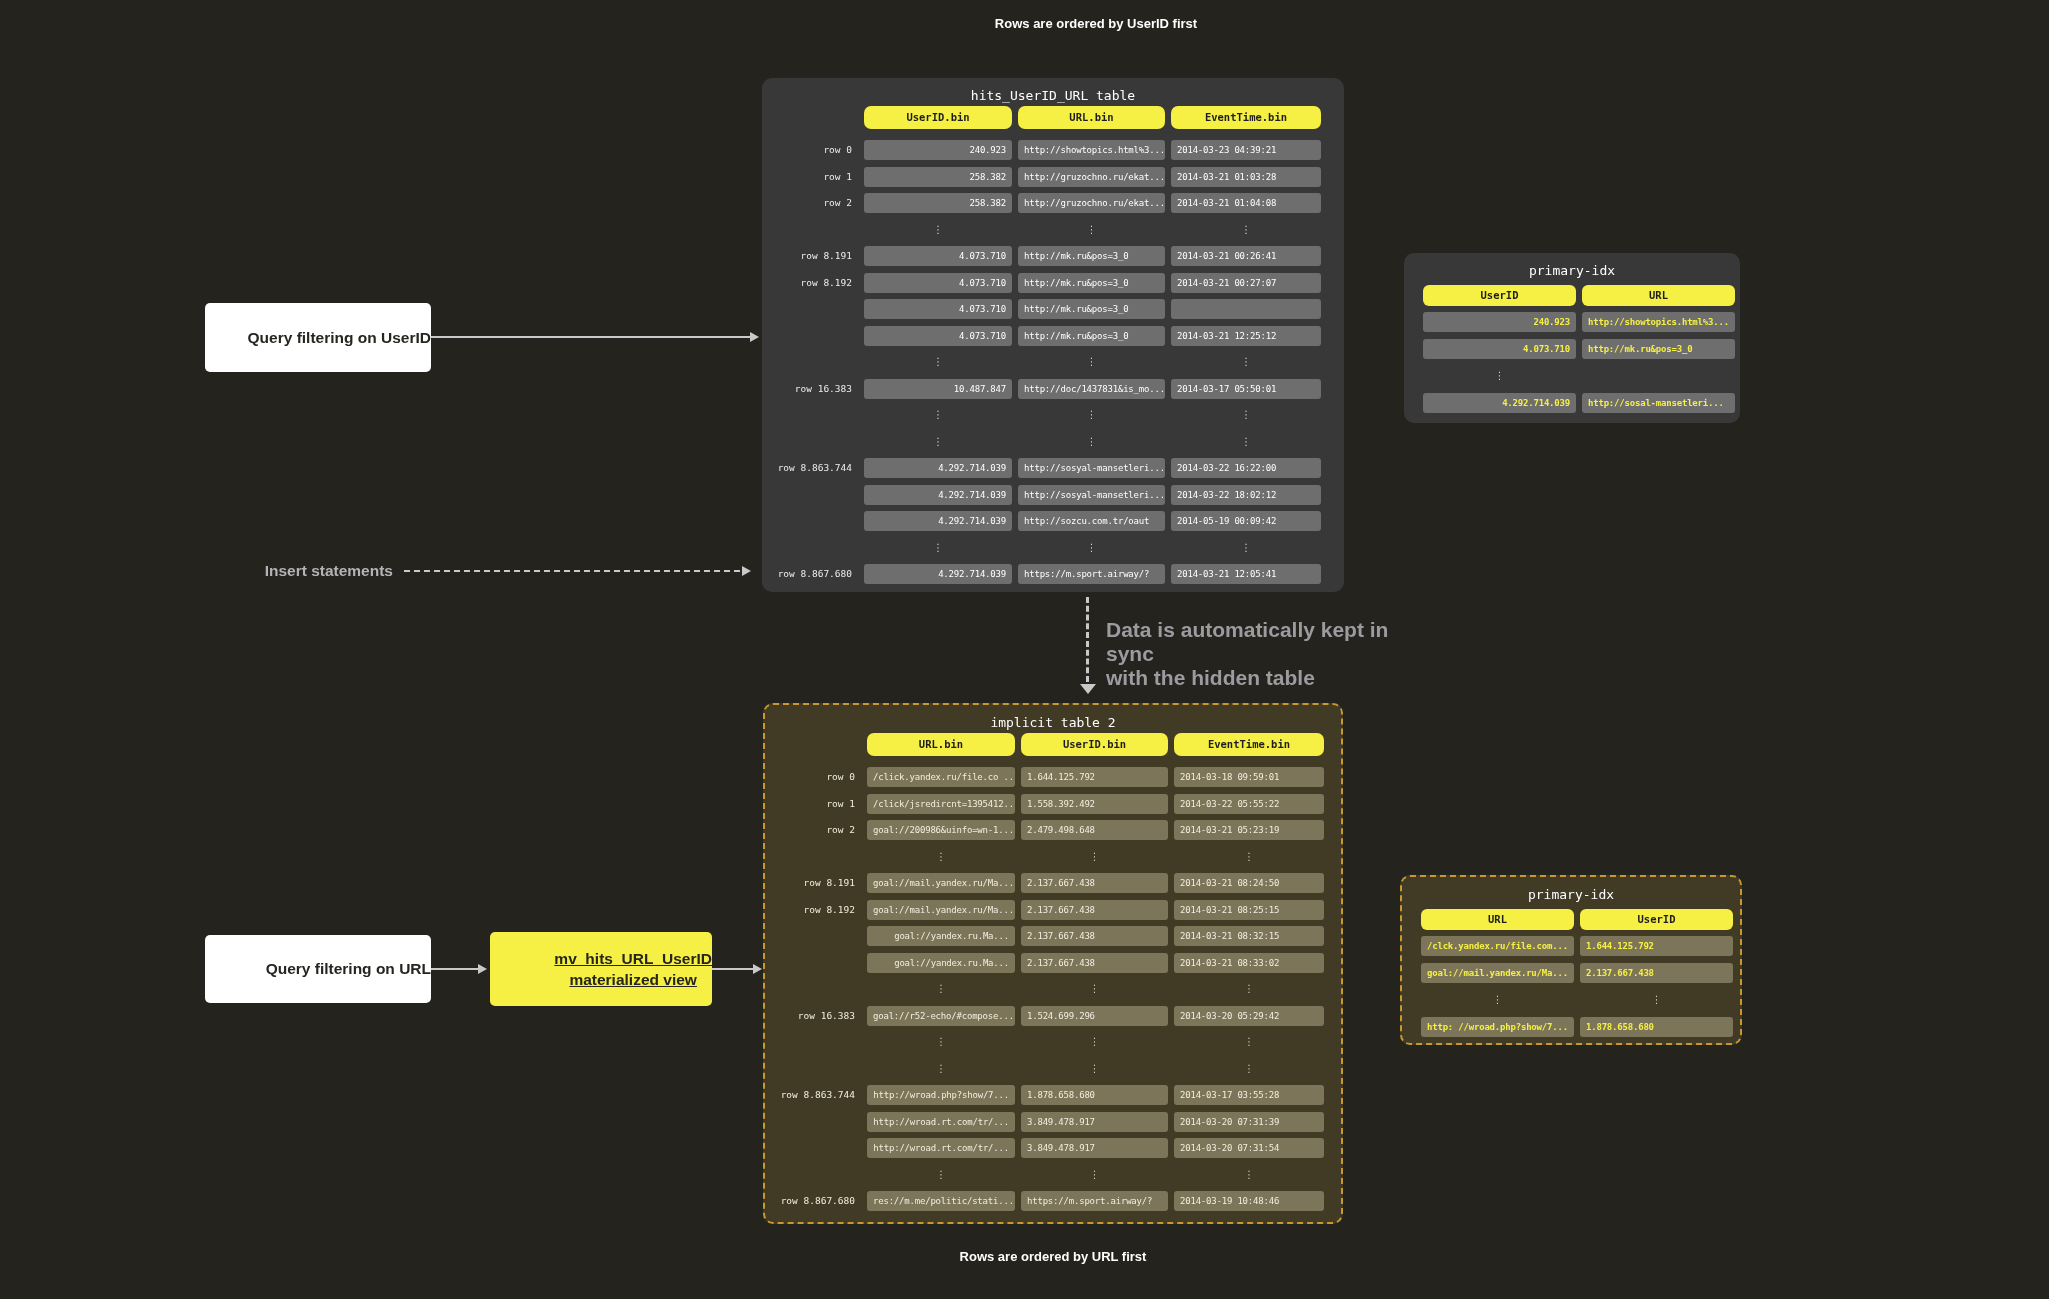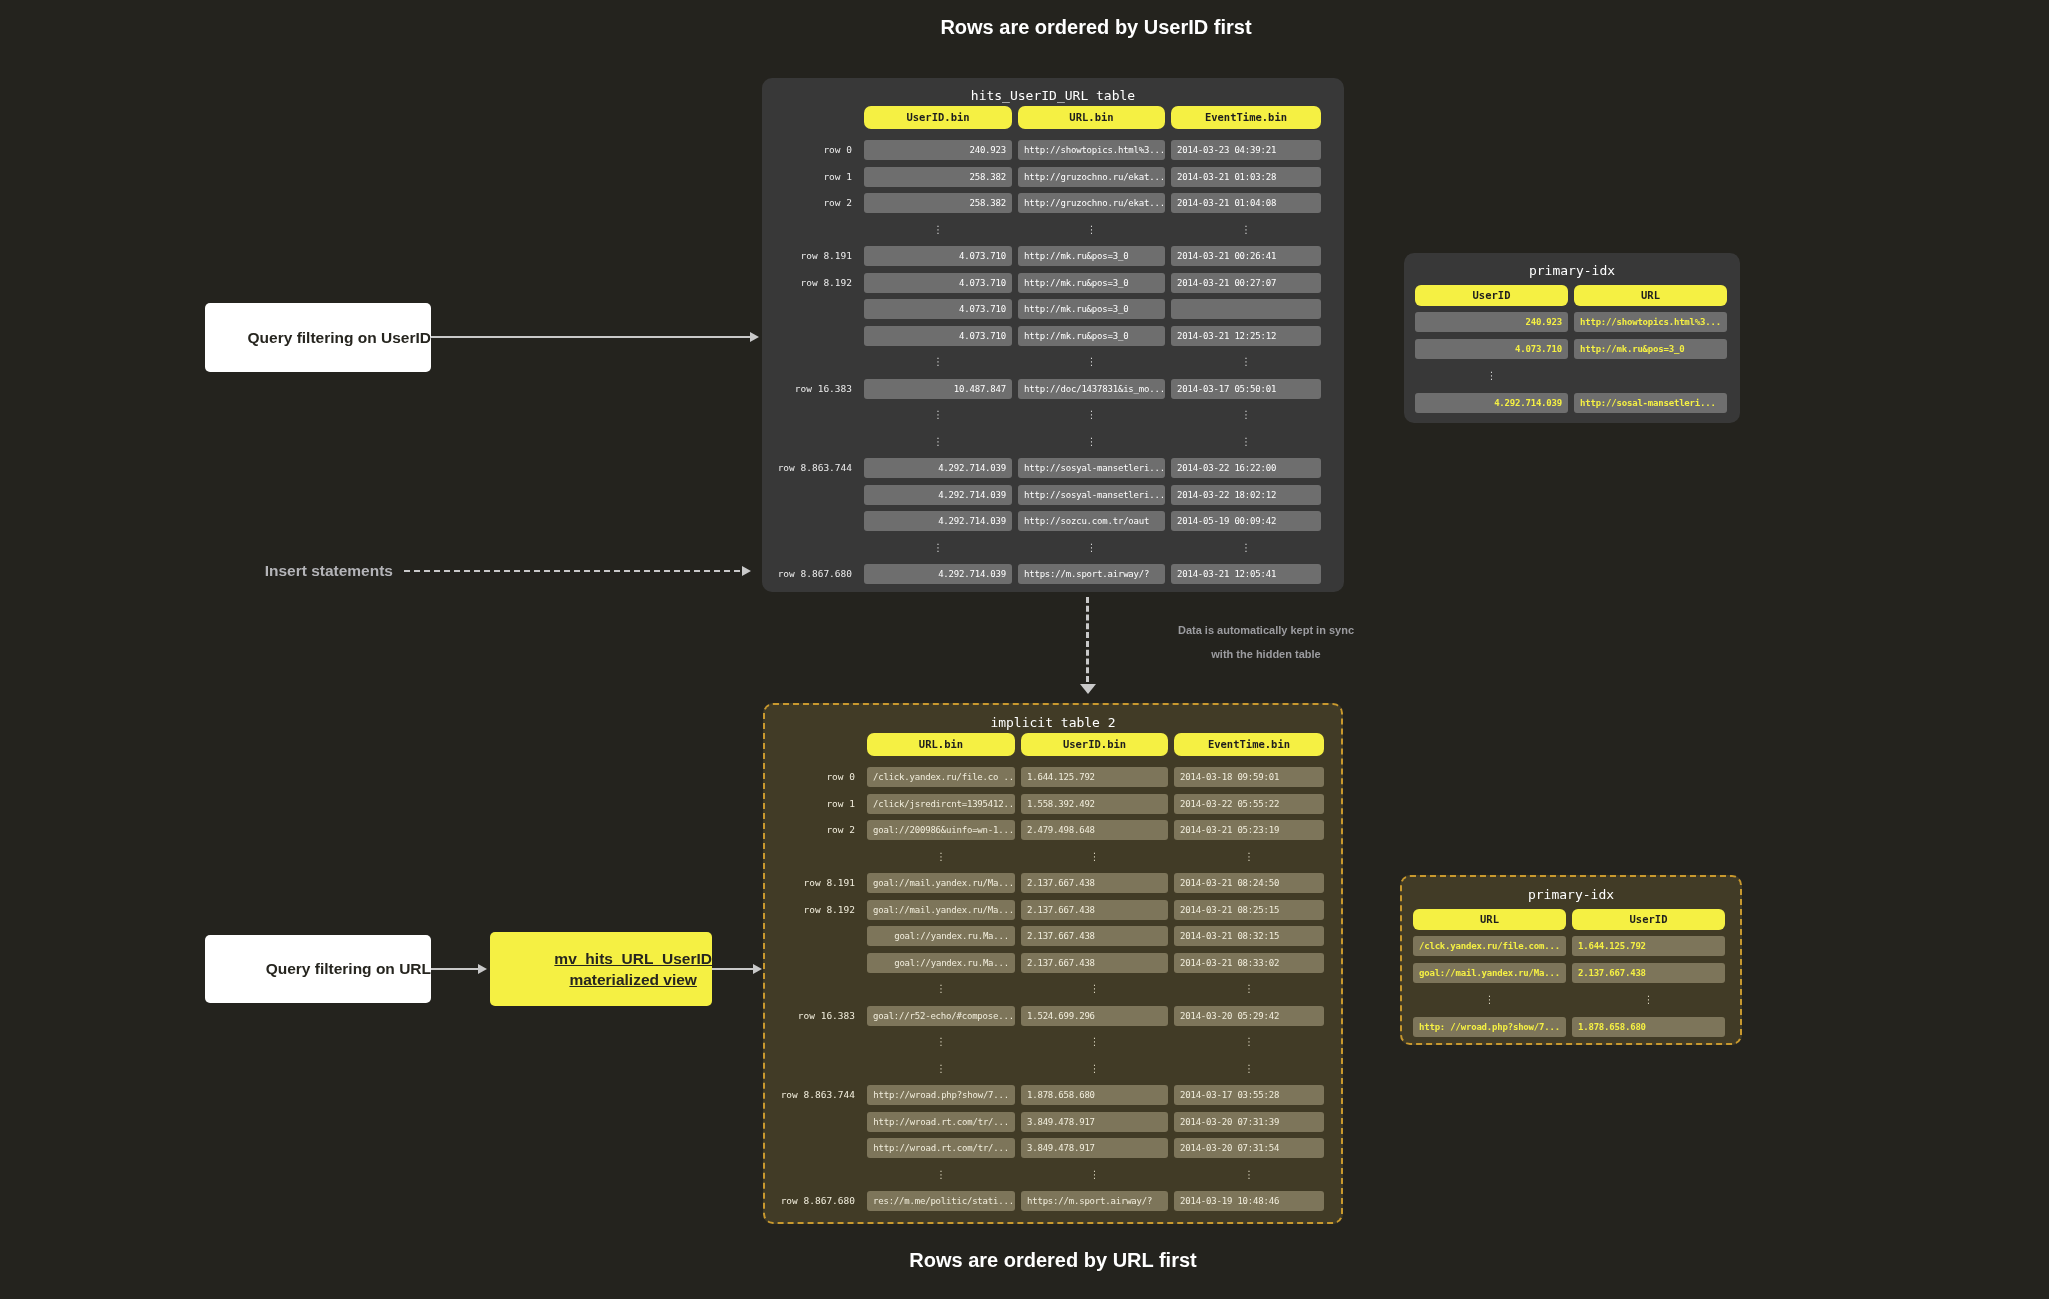--- a/index.html
+++ b/index.html
@@ -4,37 +4,37 @@
 <style>
   html,body{margin:0;padding:0;}
   body{
     width:2049px;height:1299px;position:relative;overflow:hidden;
     background:var(--background);
     font-family:"DejaVu Sans Mono", monospace;
   }
   
   .caption{
     position:absolute;text-align:center;color:#fff;
-    font-family:"Liberation Sans", sans-serif;font-weight:bold;font-size:20px;
+    font-family:"Liberation Sans", sans-serif;font-weight:bold;font-size:13px;
   }
   .ann-box{
     position:absolute;background:#fff;border-radius:5px;
     display:flex;align-items:center;justify-content:flex-end;text-align:center;
     font-family:"Liberation Sans", sans-serif;font-weight:bold;font-size:15.5px;
     color:var(--box-text-dark);
   }
   .ann-box.yellow{background:var(--accent-yellow);text-decoration:underline;}
   .ann-box .two-line{line-height:21px;}
   .gray-label{
     position:absolute;font-family:"Liberation Sans", sans-serif;font-weight:bold;
     font-size:15.5px;color:var(--annotation-gray);
   }
   .sync-note{
     position:absolute;font-family:"Liberation Sans", sans-serif;font-weight:bold;
-    font-size:11px;line-height:24px;color:var(--sync-gray);text-align:center;
+    font-size:21px;line-height:24px;color:var(--sync-gray);
   }
   
   .hline{position:absolute;height:0;border-top:2px solid var(--arrow-gray);}
   .hline.dashed{border-top-style:dashed;}
   .vline{position:absolute;width:0;border-left:3px dashed var(--arrow-gray);}
   .head-right{
     position:absolute;width:0;height:0;
     border-left:9px solid var(--arrow-gray);
     border-top:5px solid transparent;border-bottom:5px solid transparent;
   }
@@ -43,21 +43,21 @@
     border-top:10px solid var(--arrow-gray);
     border-left:8px solid transparent;border-right:8px solid transparent;
   }
   
   .tbl{position:absolute;box-sizing:border-box;}
   .tbl.dark{background:var(--panel-dark);border-radius:10px;}
   .tbl.olive{background:var(--panel-olive);border-radius:10px;border:2px dashed var(--olive-border);}
   .tbl-title{text-align:center;font-size:13px;color:#fff;margin-top:11px;line-height:13px;}
   .hdr-row,.data-row{display:grid;column-gap:6px;}
   .main .hdr-row,.main .data-row{grid-template-columns:88px 148px 147px 150px;padding:0 43px 0 8px;}
-  .idx  .hdr-row,.idx  .data-row{grid-template-columns:153px 153px;padding:0 11px;}
+  .idx  .hdr-row,.idx  .data-row{grid-template-columns:153px 153px;padding:0 11px;margin-left:8px;}
   .hdr-row{margin-top:4px;}
   .idx .hdr-row{margin-top:8px;}
   .hdr-cell{
     background:var(--accent-yellow);border-radius:7px;height:23px;line-height:23px;
     text-align:center;font-weight:bold;font-size:10.5px;color:#1e1e1e;
     white-space:nowrap;overflow:hidden;
   }
   .idx .hdr-cell{height:21px;line-height:21px;border-radius:6px;}
   .rows{display:flex;flex-direction:column;margin-top:11px;justify-content:space-between;}
   .main .rows{row-gap:6.5px;}

